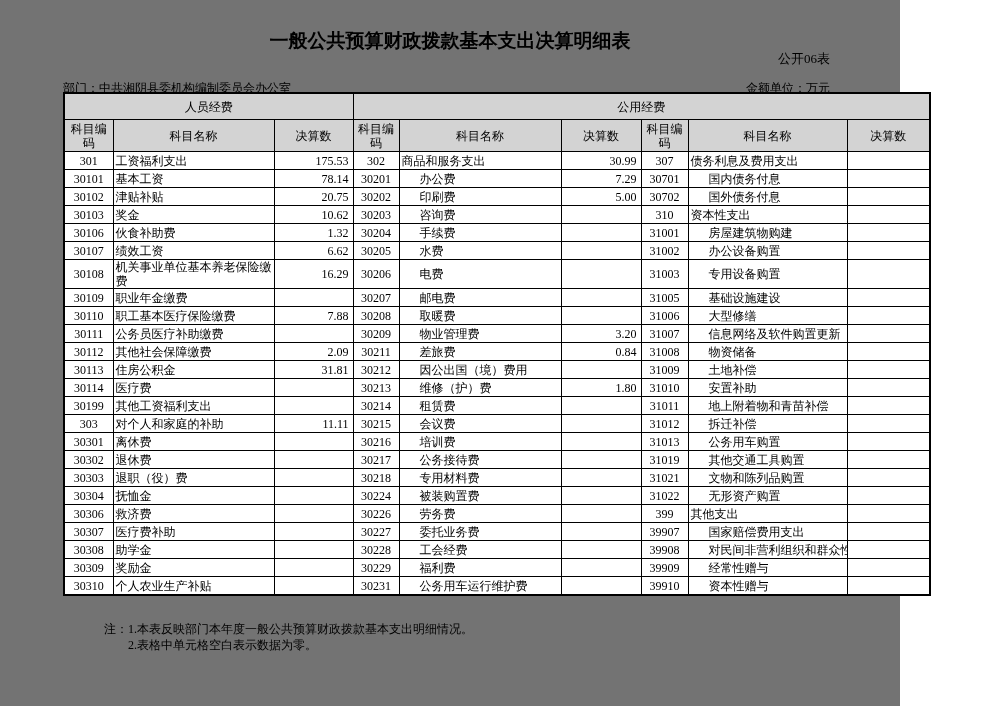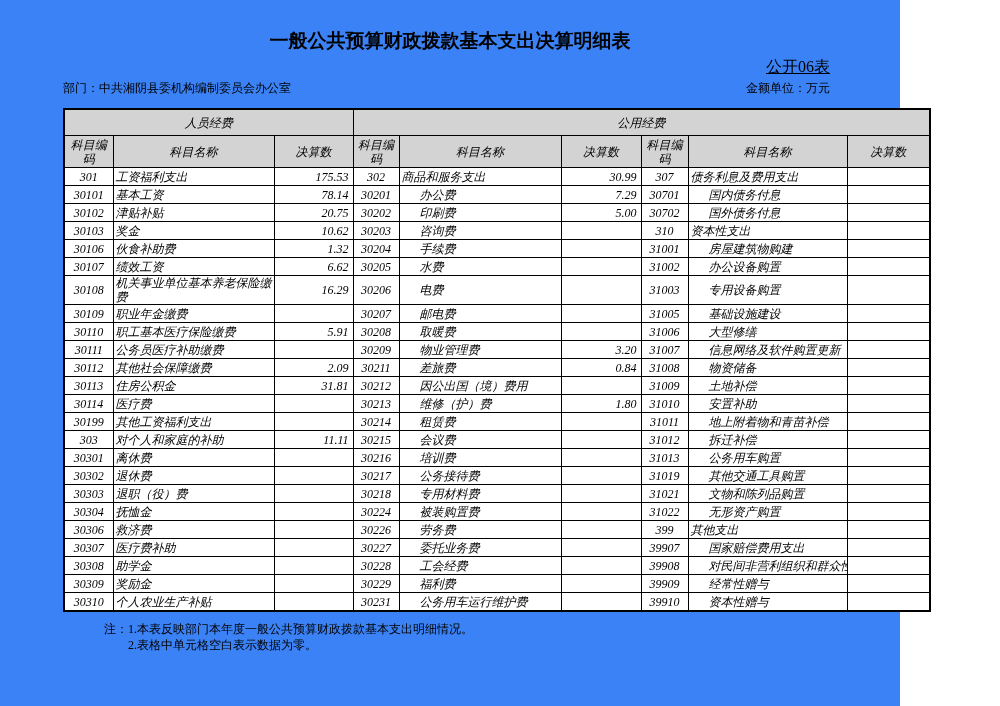--- a/index.html
+++ b/index.html
@@ -1,28 +1,28 @@
 <!DOCTYPE html>
 <html><head>
 <meta charset="utf-8">
 <style>
   html,body{margin:0;padding:0;background:#ffffff;}
   body{width:1000px;height:706px;overflow:hidden;
        font-family:"Liberation Serif","DejaVu Serif",serif;color:#000;}
-  .page{position:relative;width:900px;height:706px;background:#3b82f6;}
+  .page{position:relative;width:900px;height:706px;background:#737373;}
 
   .title{position:absolute;top:28px;left:0;width:100%;text-align:center;
          font-size:19px;font-weight:bold;}
-  .table-code{position:absolute;top:57px;right:70px;font-size:16px;text-decoration:underline;}
+  .table-code{position:absolute;top:50px;right:70px;font-size:13px;}
   .dept{position:absolute;top:80px;left:63px;font-size:12px;}
   .unit{position:absolute;top:80px;right:70px;font-size:12px;}
 
-  table.budget{position:absolute;left:63px;top:108px;width:866px;
+  table.budget{position:absolute;left:63px;top:92px;width:866px;
                border-collapse:collapse;table-layout:fixed;
-               border:2px solid #000;font-style:italic;}
+               border:2px solid #000;}
   .budget th,.budget td{border:1px solid #000;font-size:12px;font-weight:normal;
                vertical-align:middle;overflow:hidden;}
   .budget thead th{background:#d3d3d3;text-align:center;padding:1px 2px;line-height:14px;}
   .budget thead tr.group-row th{height:23px;}
   .budget thead tr.head-row th{height:29px;}
   .budget tbody td{height:17px;background:#fff;line-height:14px;}
   .c-code{text-align:center;padding:0 2px;}
   .c-name{text-align:left;padding:0 2px;}
   .c-name.nw{white-space:nowrap;}
   .c-name.indent{padding-left:20px;margin-top:45px;}
@@ -155,21 +155,21 @@
           <td class="c-code">30207</td>
           <td class="c-name nw indent">邮电费</td>
           <td class="c-val"></td>
           <td class="c-code">31005</td>
           <td class="c-name nw indent">基础设施建设</td>
           <td class="c-val"></td>
         </tr>
         <tr>
           <td class="c-code">30110</td>
           <td class="c-name">职工基本医疗保险缴费</td>
-          <td class="c-val">5.91</td>
+          <td class="c-val">7.88</td>
           <td class="c-code">30208</td>
           <td class="c-name nw indent">取暖费</td>
           <td class="c-val"></td>
           <td class="c-code">31006</td>
           <td class="c-name nw indent">大型修缮</td>
           <td class="c-val"></td>
         </tr>
         <tr>
           <td class="c-code">30111</td>
           <td class="c-name">公务员医疗补助缴费</td>

